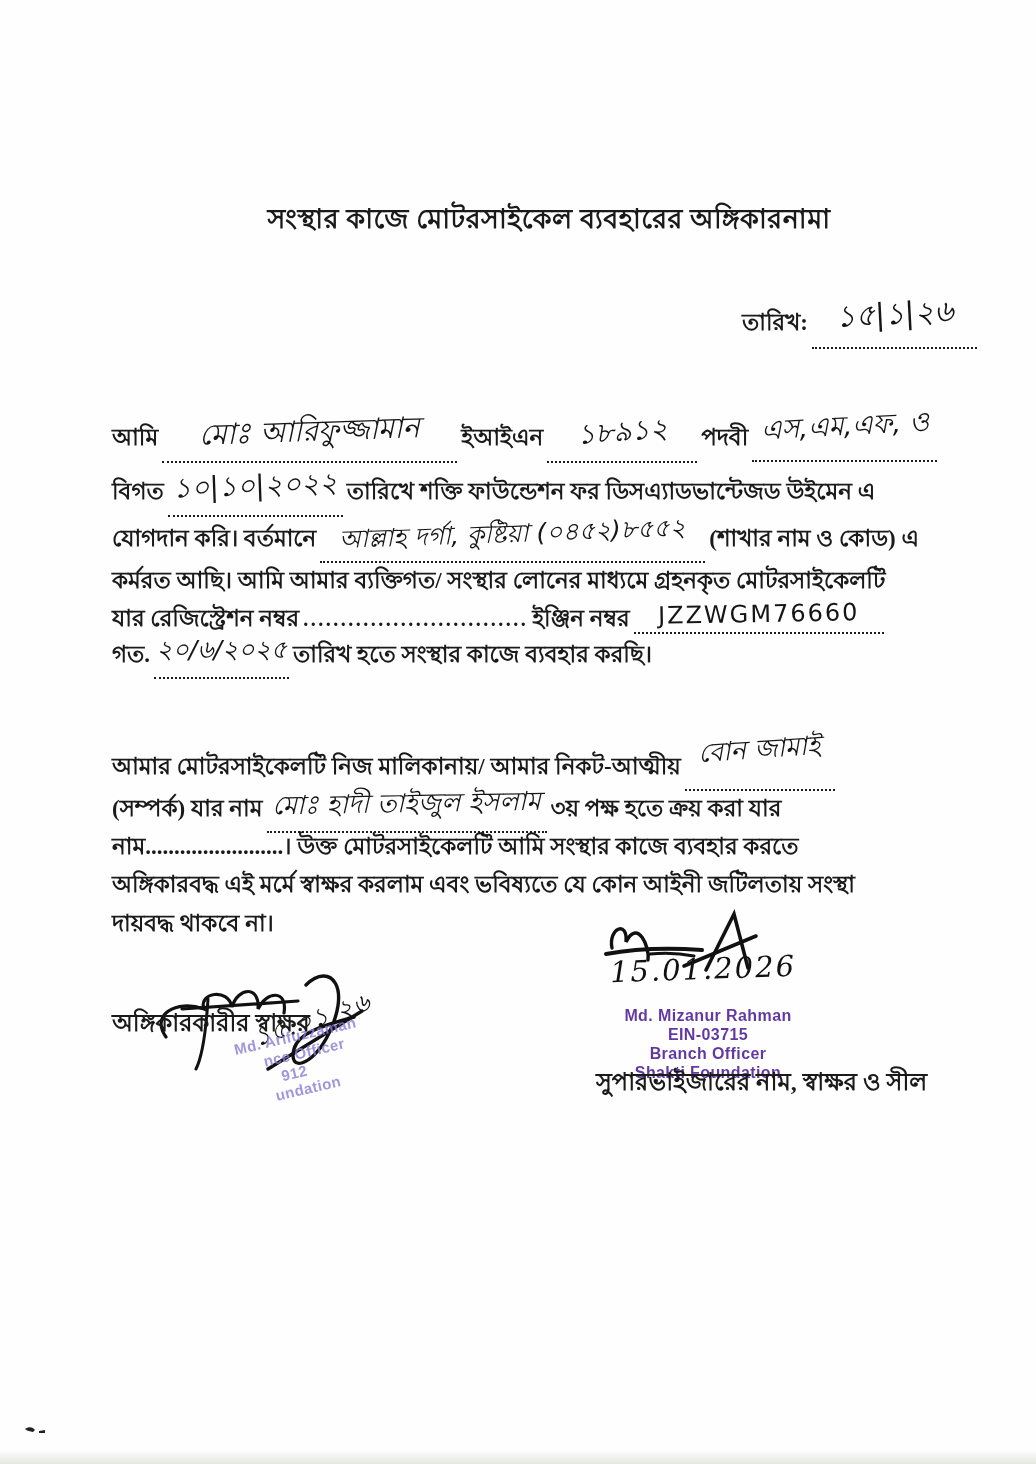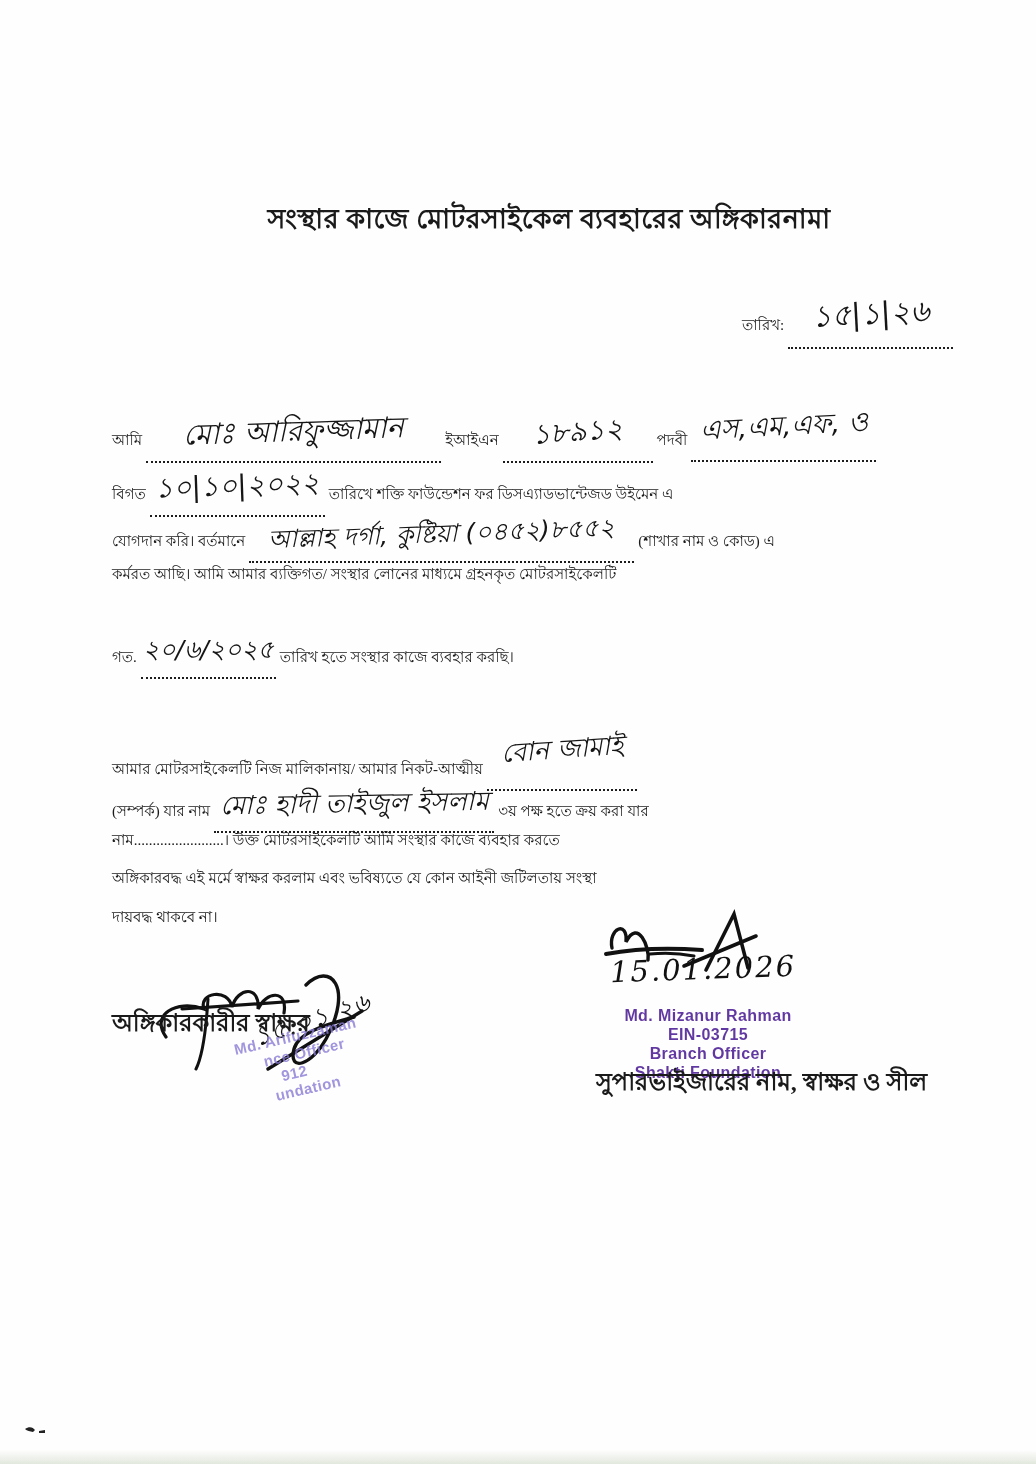--- a/index.html
+++ b/index.html
@@ -6,21 +6,21 @@
   .page {
     position:relative; width:1036px; height:1464px;
     background:#fefefe; overflow:hidden;
     font-family:"Liberation Serif", serif; color:#1a1a1a;
   }
   .abs { position:absolute; }
   .title {
     top:198px; left:0; width:100%; text-align:center;
     font-size:27px; font-weight:700; letter-spacing:0.5px;padding-left:31px;
   }
-  .printed { font-weight:400; font-size:15px; }
+  .printed { font-weight:700; font-size:23px; }
   .line { position:absolute; left:112px; width:840px; white-space:nowrap; }
   .hand {
     font-family:"DejaVu Sans", sans-serif; font-style:italic; font-weight:400;
     color:#151515;
   }
   .fill {
     display:inline-block; border-bottom:2.5px dotted #1c1c1c;
     text-align:center; vertical-align:baseline; position:relative;
     margin:0 4px;
   }
@@ -94,20 +94,25 @@
   </div>
 
   <div class="line" style="top:518px;">
     <span class="printed">যোগদান করি। বর্তমানে</span><span class="fill f-branch"><span class="hand">আল্লাহ দর্গা, কুষ্টিয়া (০৪৫২)৮৫৫২</span></span><span class="printed">(শাখার নাম ও কোড) এ</span>
   </div>
 
   <div class="line" style="top:562px;">
     <span class="printed">কর্মরত আছি। আমি আমার ব্যক্তিগত/ সংস্থার লোনের মাধ্যমে গ্রহনকৃত মোটরসাইকেলটি</span>
   </div>
 
+  <div class="line" style="top:600px;">
+    <span class="printed">যার রেজিস্ট্রেশন নম্বর</span>
+    <span class="printed dots">..............................</span>
+    <span class="printed">ইঞ্জিন নম্বর</span><span class="fill f-engine"><span class="hand">JZZWGM76660</span></span>
+  </div>
 
   <div class="line" style="top:634px;">
     <span class="printed">গত.</span><span class="fill f-usedate"><span class="hand">২০/৬/২০২৫</span></span><span class="printed">তারিখ হতে সংস্থার কাজে ব্যবহার করছি।</span>
   </div>
 
   <div class="line" style="top:745px;">
     <span class="printed">আমার মোটরসাইকেলটি নিজ মালিকানায়/ আমার নিকট-আত্মীয়</span><span class="fill f-relation"><span class="hand">বোন জামাই</span></span>
   </div>
 
   <div class="line" style="top:787px;">

